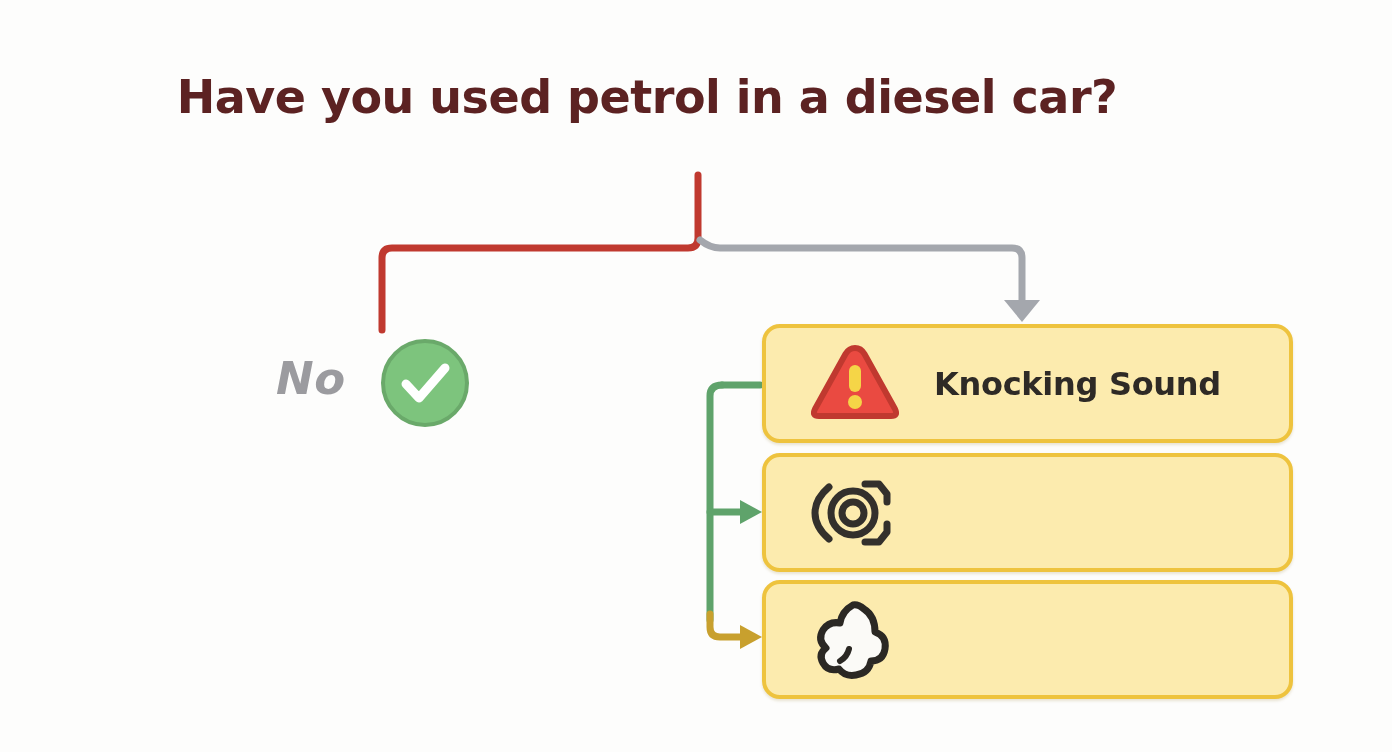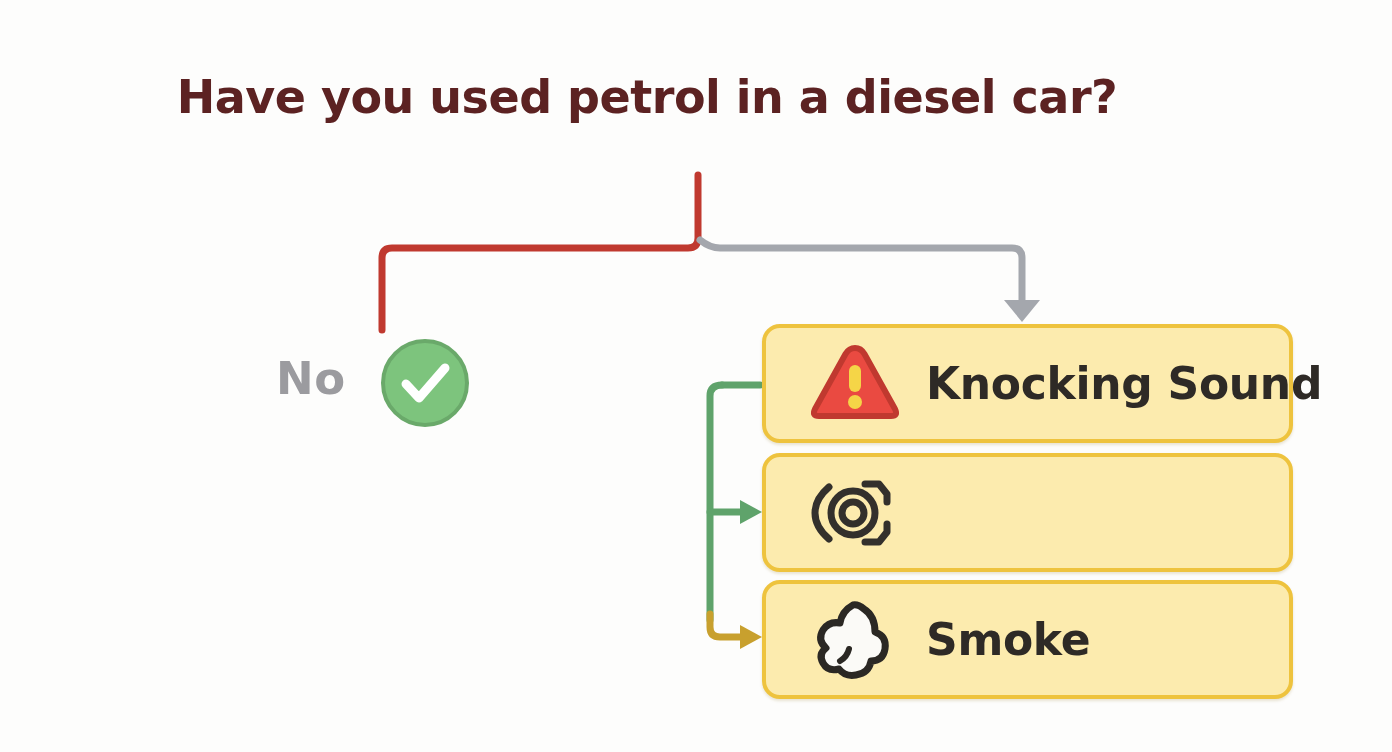--- a/index.html
+++ b/index.html
@@ -45,20 +45,21 @@
 
   
   #no-label {
     position: absolute;
     left: 276px;
     top: 352px;
     font-size: 45px;
     font-weight: 700;
     color: #9b9b9f;
     letter-spacing: 0.5px;
+    font-style: italic;
   }
   #check-badge {
     position: absolute;
     left: 380px;
     top: 338px;
     width: 90px;
     height: 90px;
   }
 
   
@@ -82,22 +83,22 @@
 
   .symptom-icon {
     width: 94px;
     height: 86px;
     flex: 0 0 auto;
     display: flex;
     align-items: center;
     justify-content: center;
   }
   .symptom-label {
-    margin-left: 24px;
-    font-size: 44px;
+    margin-left: 32px;
+    font-size: 32px;
     font-weight: 700;
     color: #2e2a26;
     letter-spacing: -0.3px;
     white-space: nowrap;
   }
 </style>
 </head>
 <body>
 
 <div id="canvas">
@@ -159,16 +160,15 @@
   <div id="box-smoke" class="symptom-box">
     <div class="symptom-icon">
       <svg width="92" height="82" viewBox="0 0 92 82" xmlns="http://www.w3.org/2000/svg">
         <path d="M 44 6 Q 33 12 31 24 Q 20 22 14 31 Q 8 41 17 49
                  Q 9 55 14 64 Q 19 73 30 70 Q 36 78 47 76
                  Q 60 74 62 62 Q 74 62 76 50 Q 78 37 66 33
                  Q 66 17 55 10 Q 49 5 44 6 Z" fill="#fbfaf7" stroke="#2b2824" stroke-width="7" stroke-linejoin="round"></path>
         <path d="M 31 62 Q 38 58 40 50" fill="none" stroke="#2b2824" stroke-width="6" stroke-linecap="round"></path>
       </svg>
     </div>
-    <div class="symptom-label">Smoke</div>
   </div>
 
 </div>
 
 </body></html>

